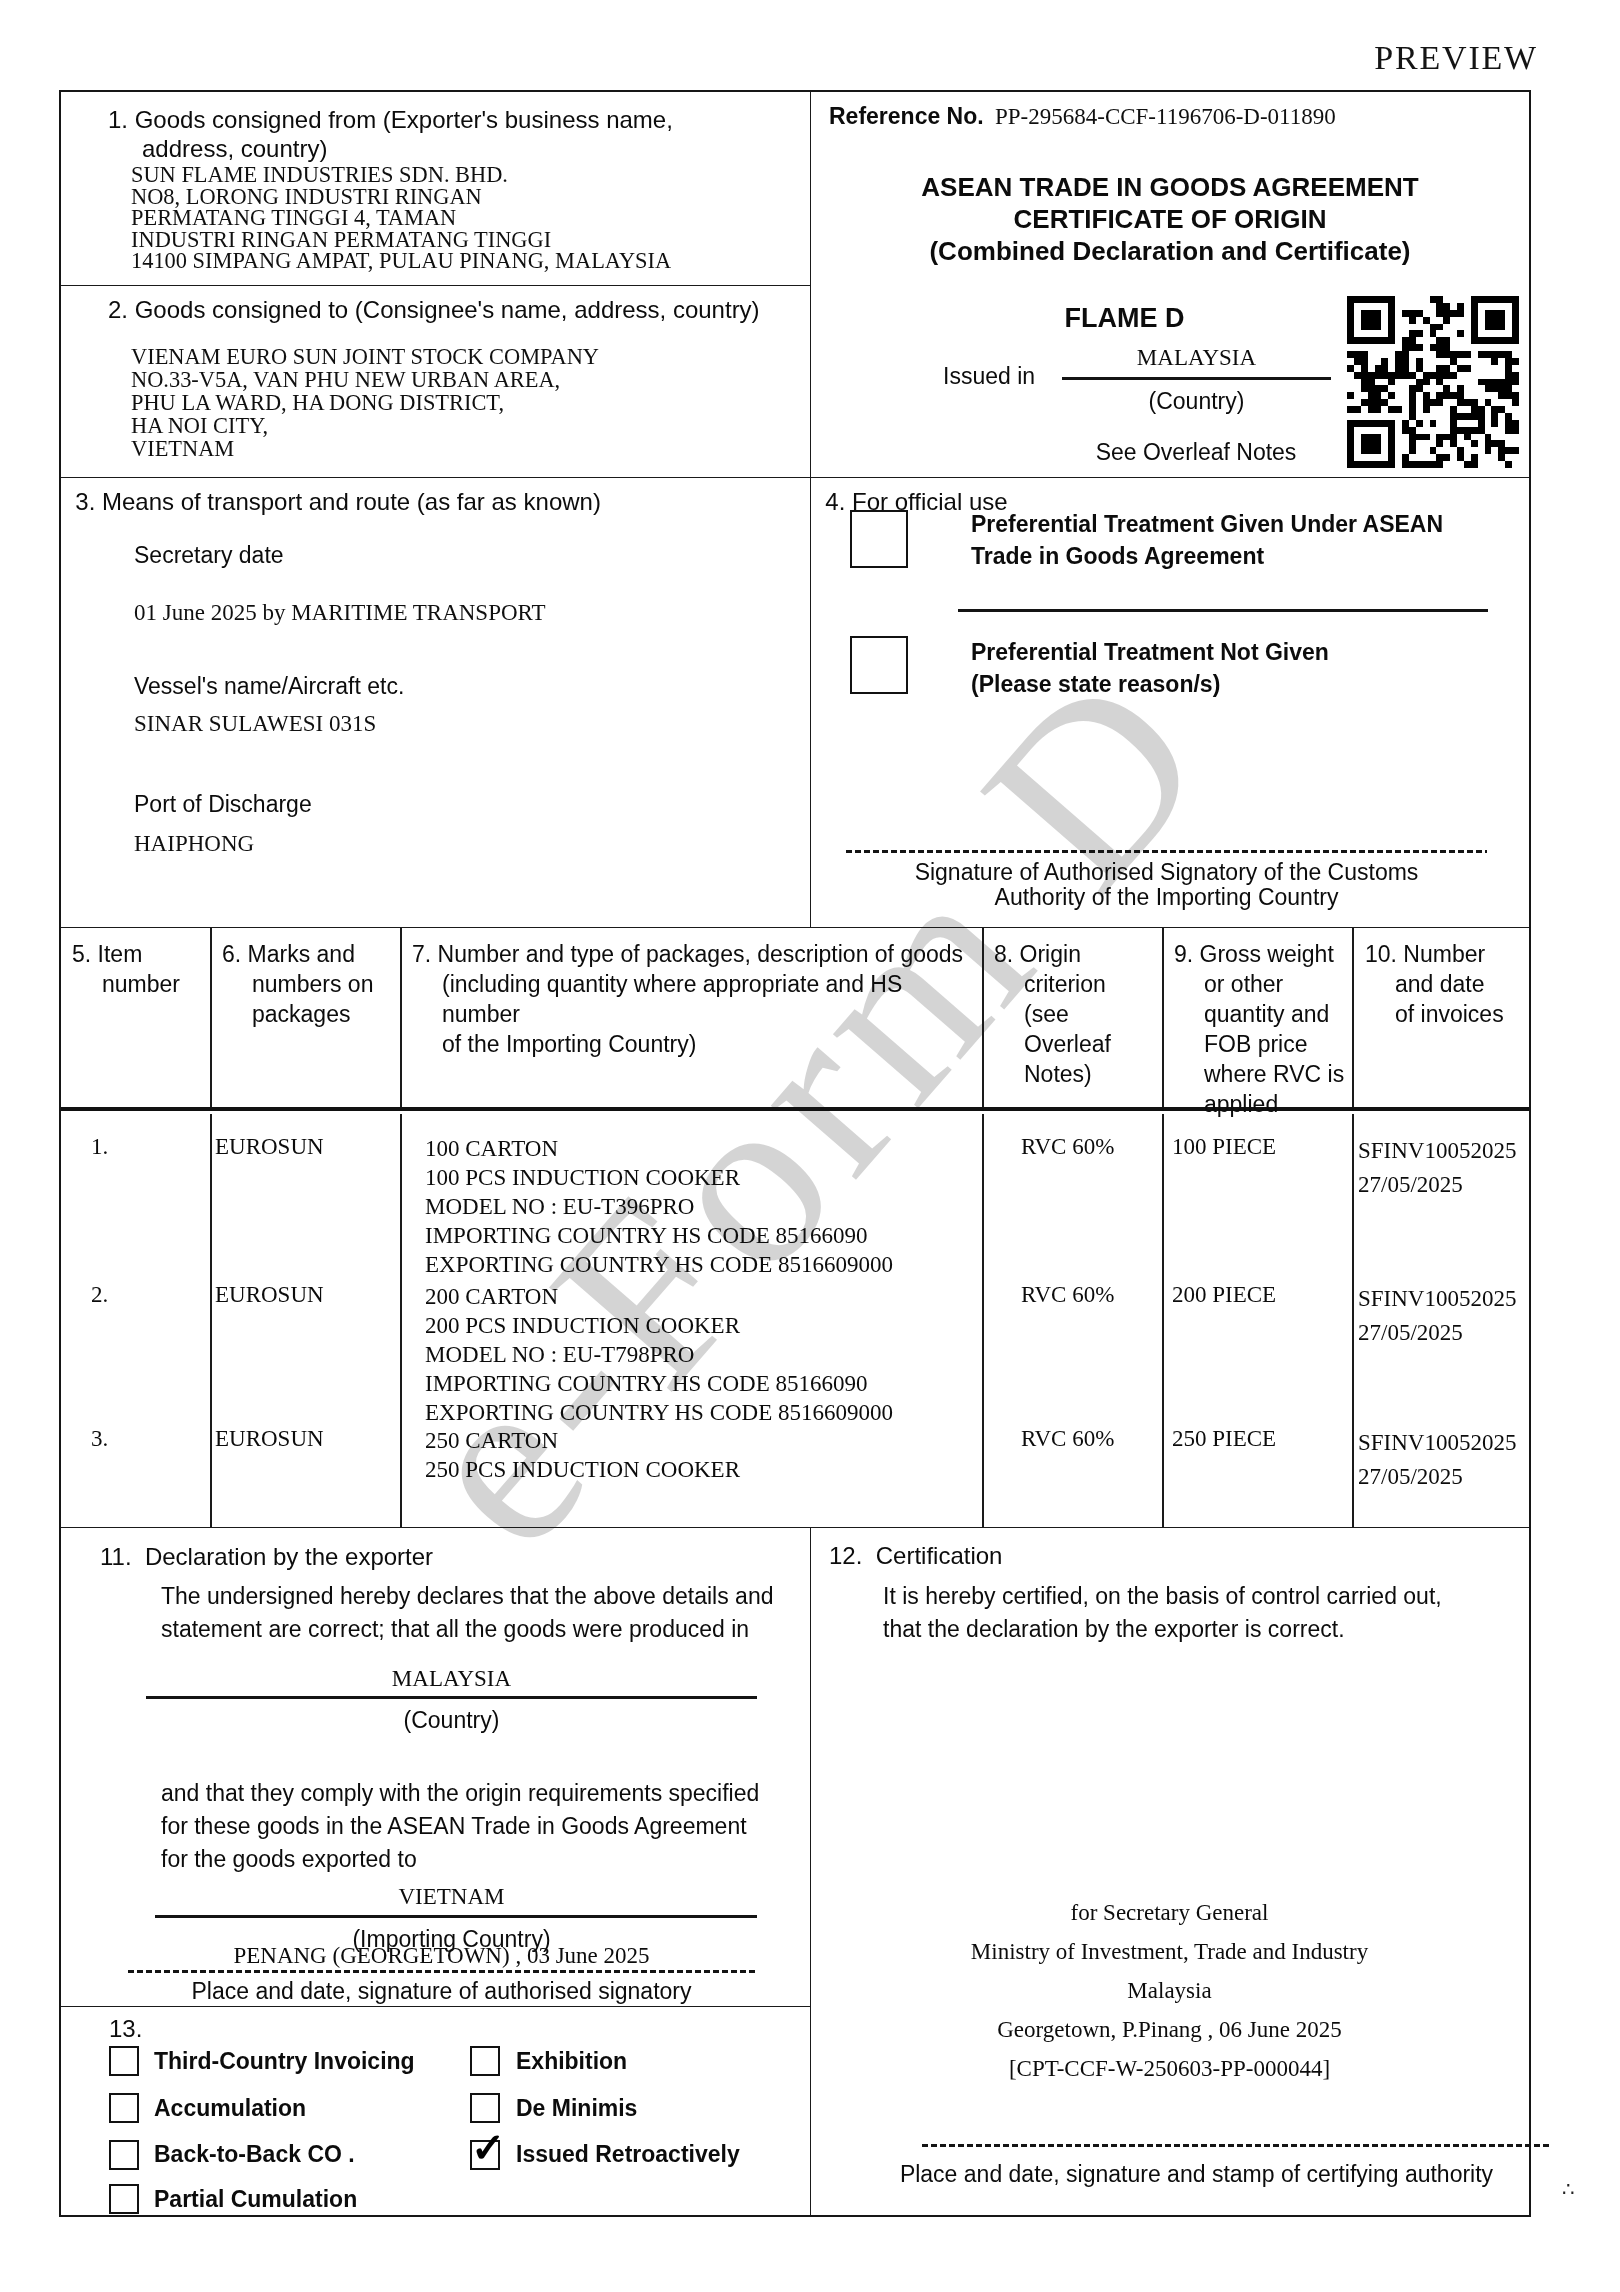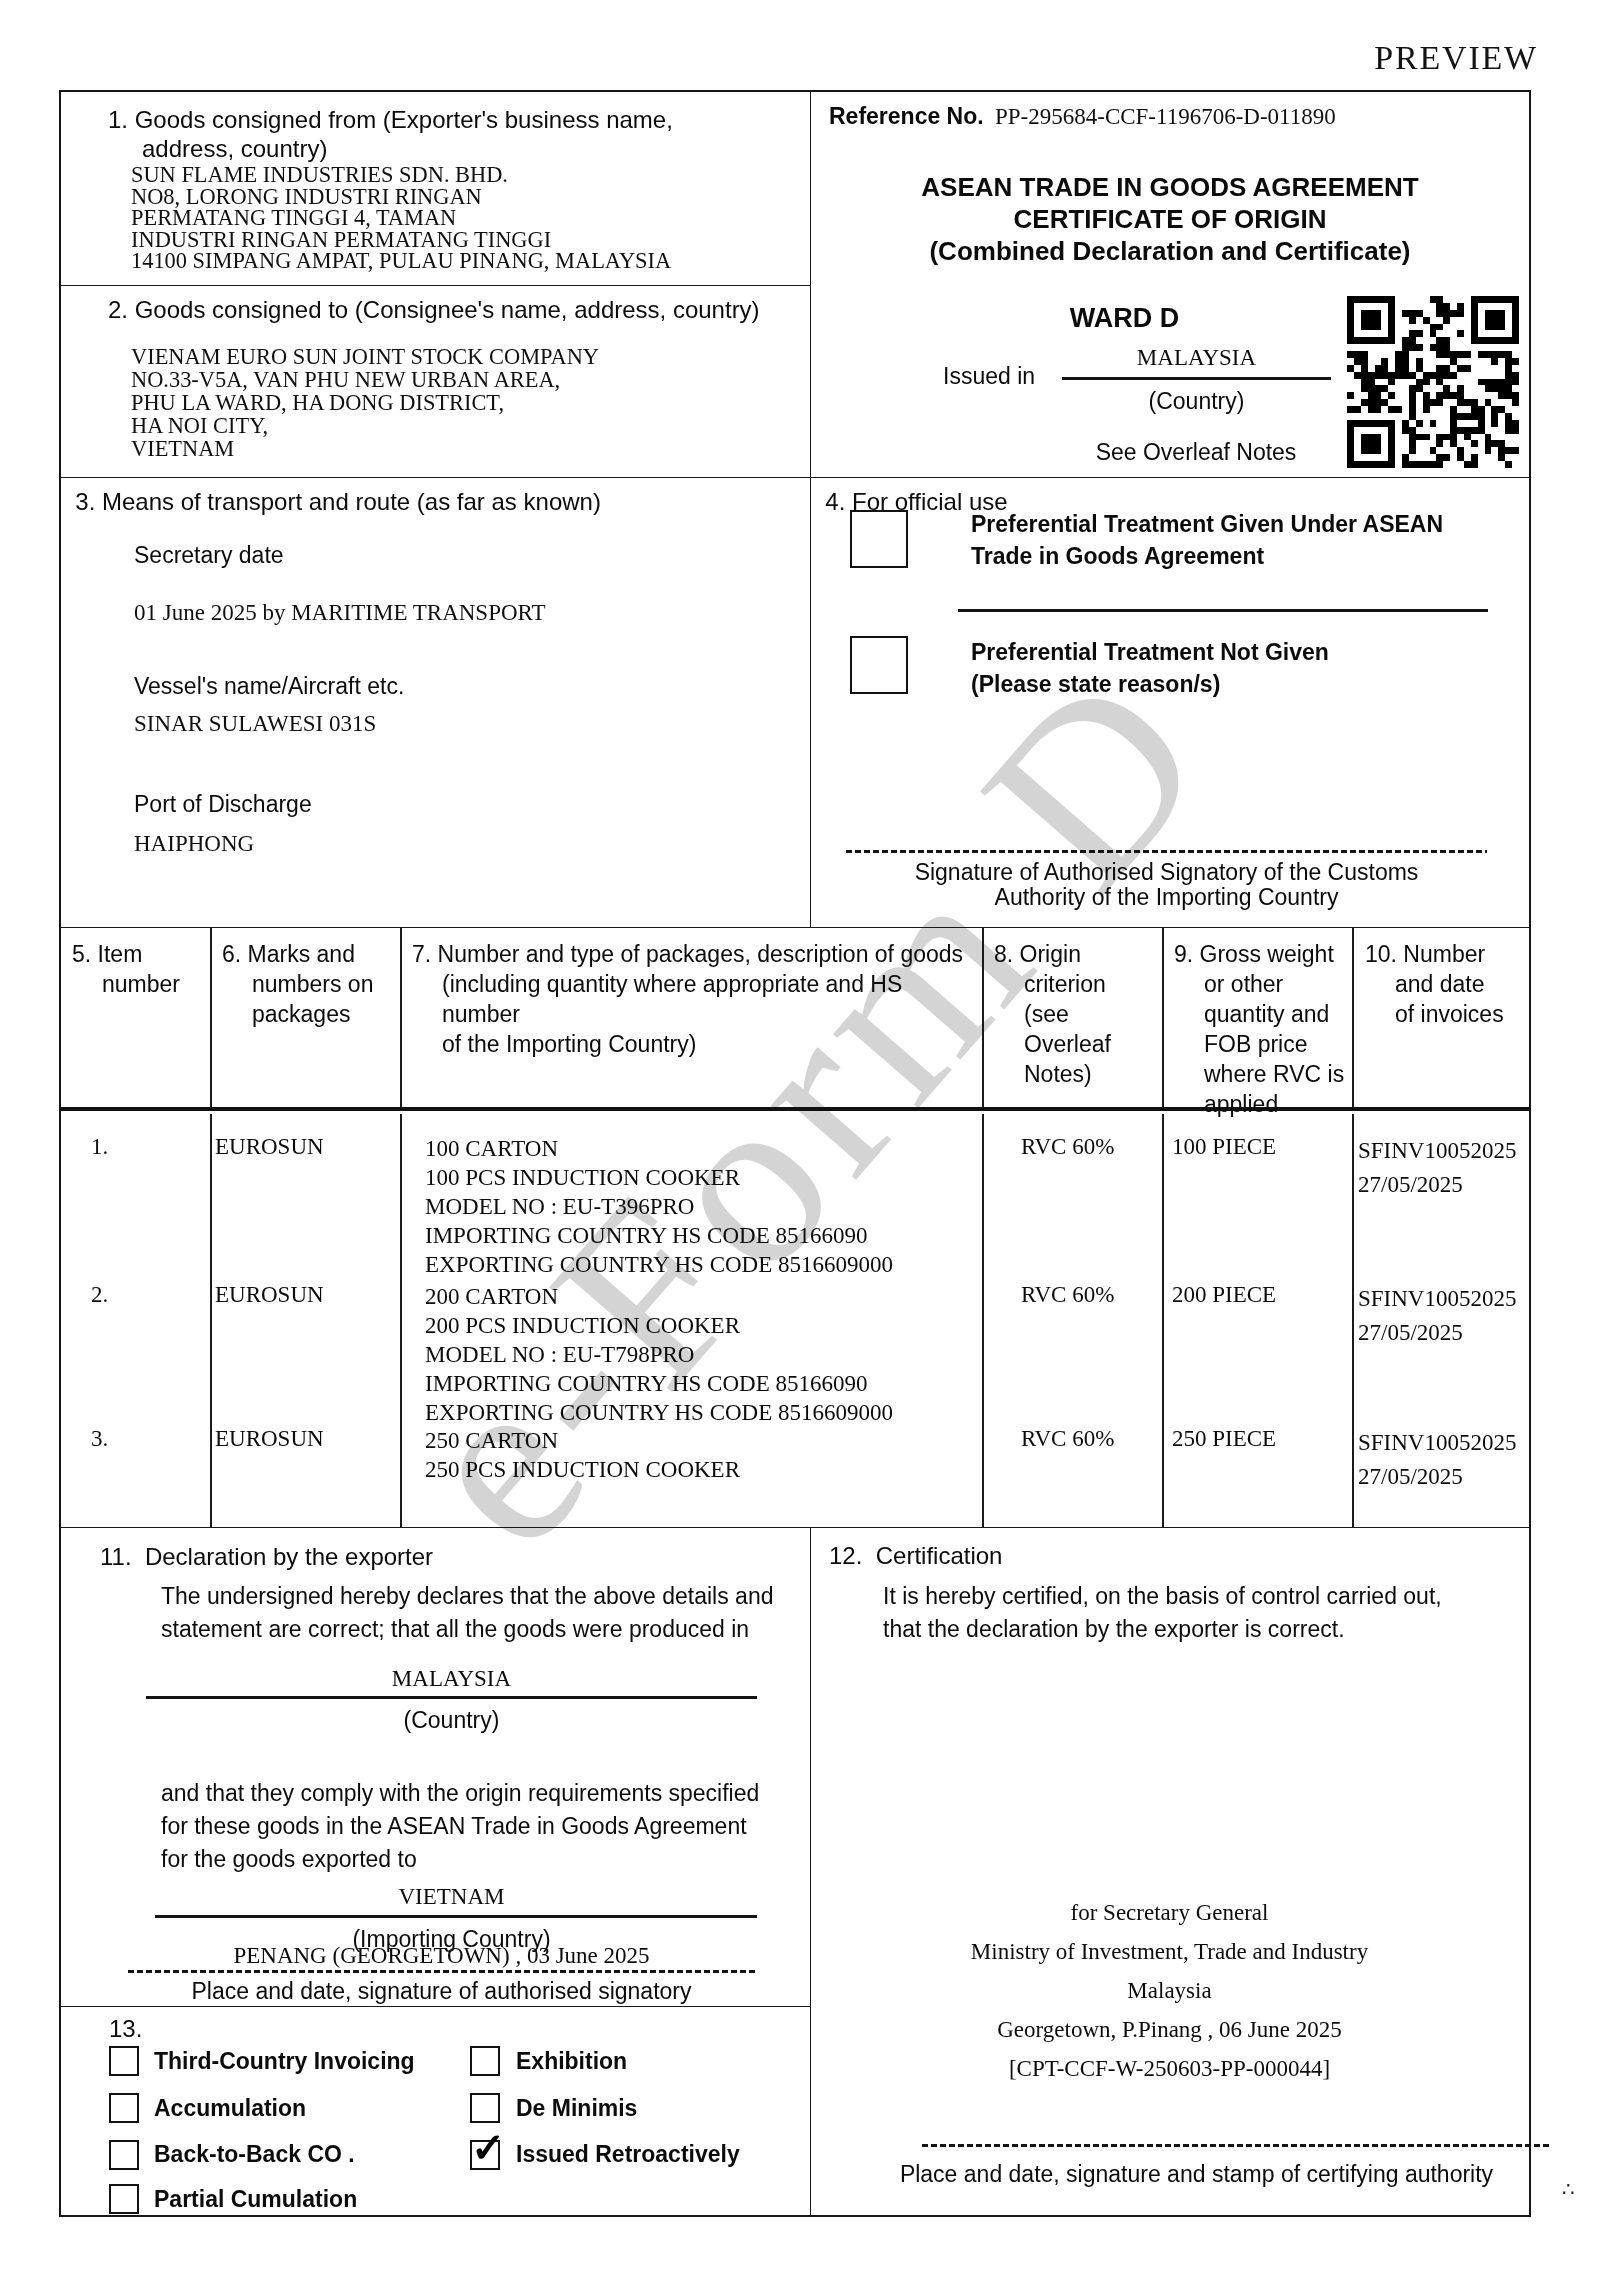--- a/index.html
+++ b/index.html
@@ -89,21 +89,21 @@
 HA NOI CITY,
 VIETNAM</div>
     </div>
 
     <div class="sec sec-ref bl">
       <div class="abs lab" style="left:18px;top:10.7px;font-weight:600;">Reference No.</div>
       <div class="abs val serif" style="left:184px;top:11.6px;font-size:23px;">PP-295684-CCF-1196706-D-011890</div>
       <div class="abs pre center" style="left:0;top:79px;width:100%;font-size:26px;font-weight:700;line-height:32px;">ASEAN TRADE IN GOODS AGREEMENT
 CERTIFICATE OF ORIGIN
 (Combined Declaration and Certificate)</div>
-      <div class="abs center" style="left:179px;top:211px;width:269px;font-size:27px;font-weight:700;">WARD D</div>
+      <div class="abs center" style="left:179px;top:211px;width:269px;font-size:27px;font-weight:700;">FLAME D</div>
       <div class="abs lab" style="left:132px;top:271px;">Issued in</div>
       <div class="abs center serif" style="left:251px;top:253px;width:269px;font-size:23px;">MALAYSIA</div>
       <div class="uline" style="left:251px;top:285px;width:269px;"></div>
       <div class="abs center" style="left:251px;top:296px;width:269px;font-size:23px;font-weight:500;">(Country)</div>
       <div class="abs center" style="left:233px;top:347px;width:304px;font-size:23px;font-weight:500;">See Overleaf Notes</div>
       <svg id="qr" class="abs" style="left:536px;top:204px;" viewBox="0 0 25 25" width="172" height="172" fill="#000" shape-rendering="crispEdges">
           <rect x="0" y="0" width="1" height="1"></rect>
           <rect x="1" y="0" width="1" height="1"></rect>
           <rect x="2" y="0" width="1" height="1"></rect>
           <rect x="3" y="0" width="1" height="1"></rect>

